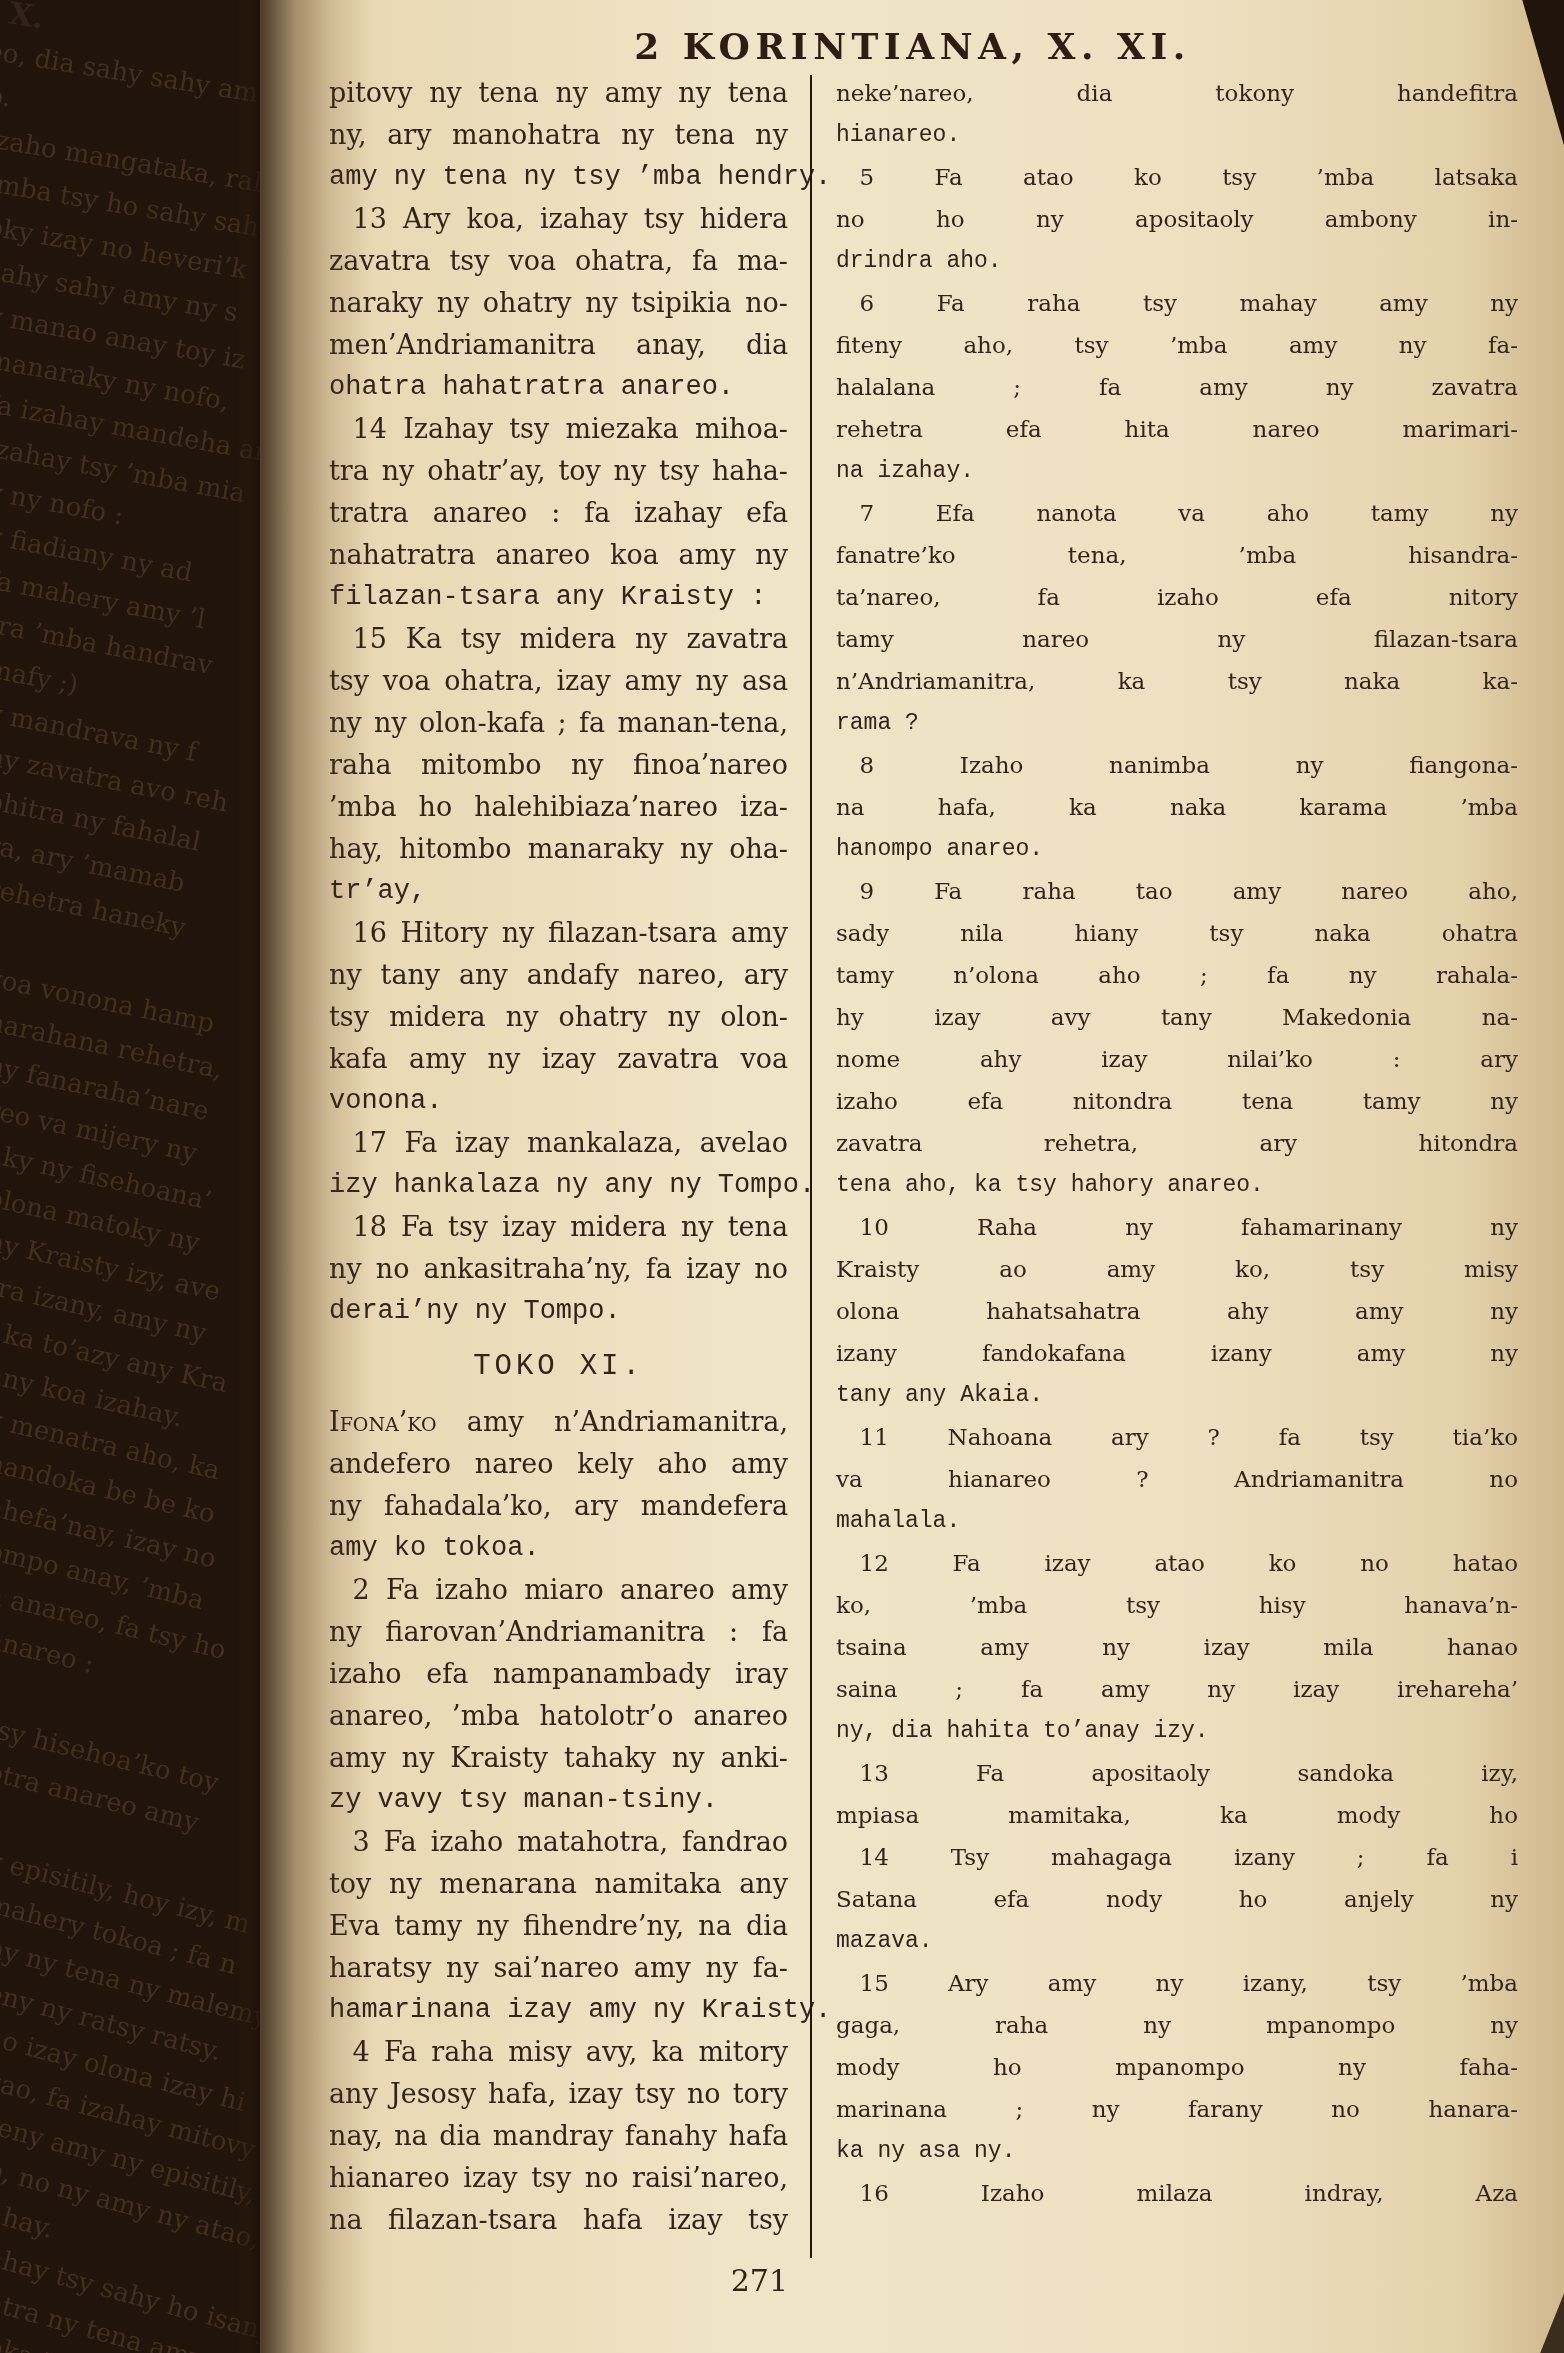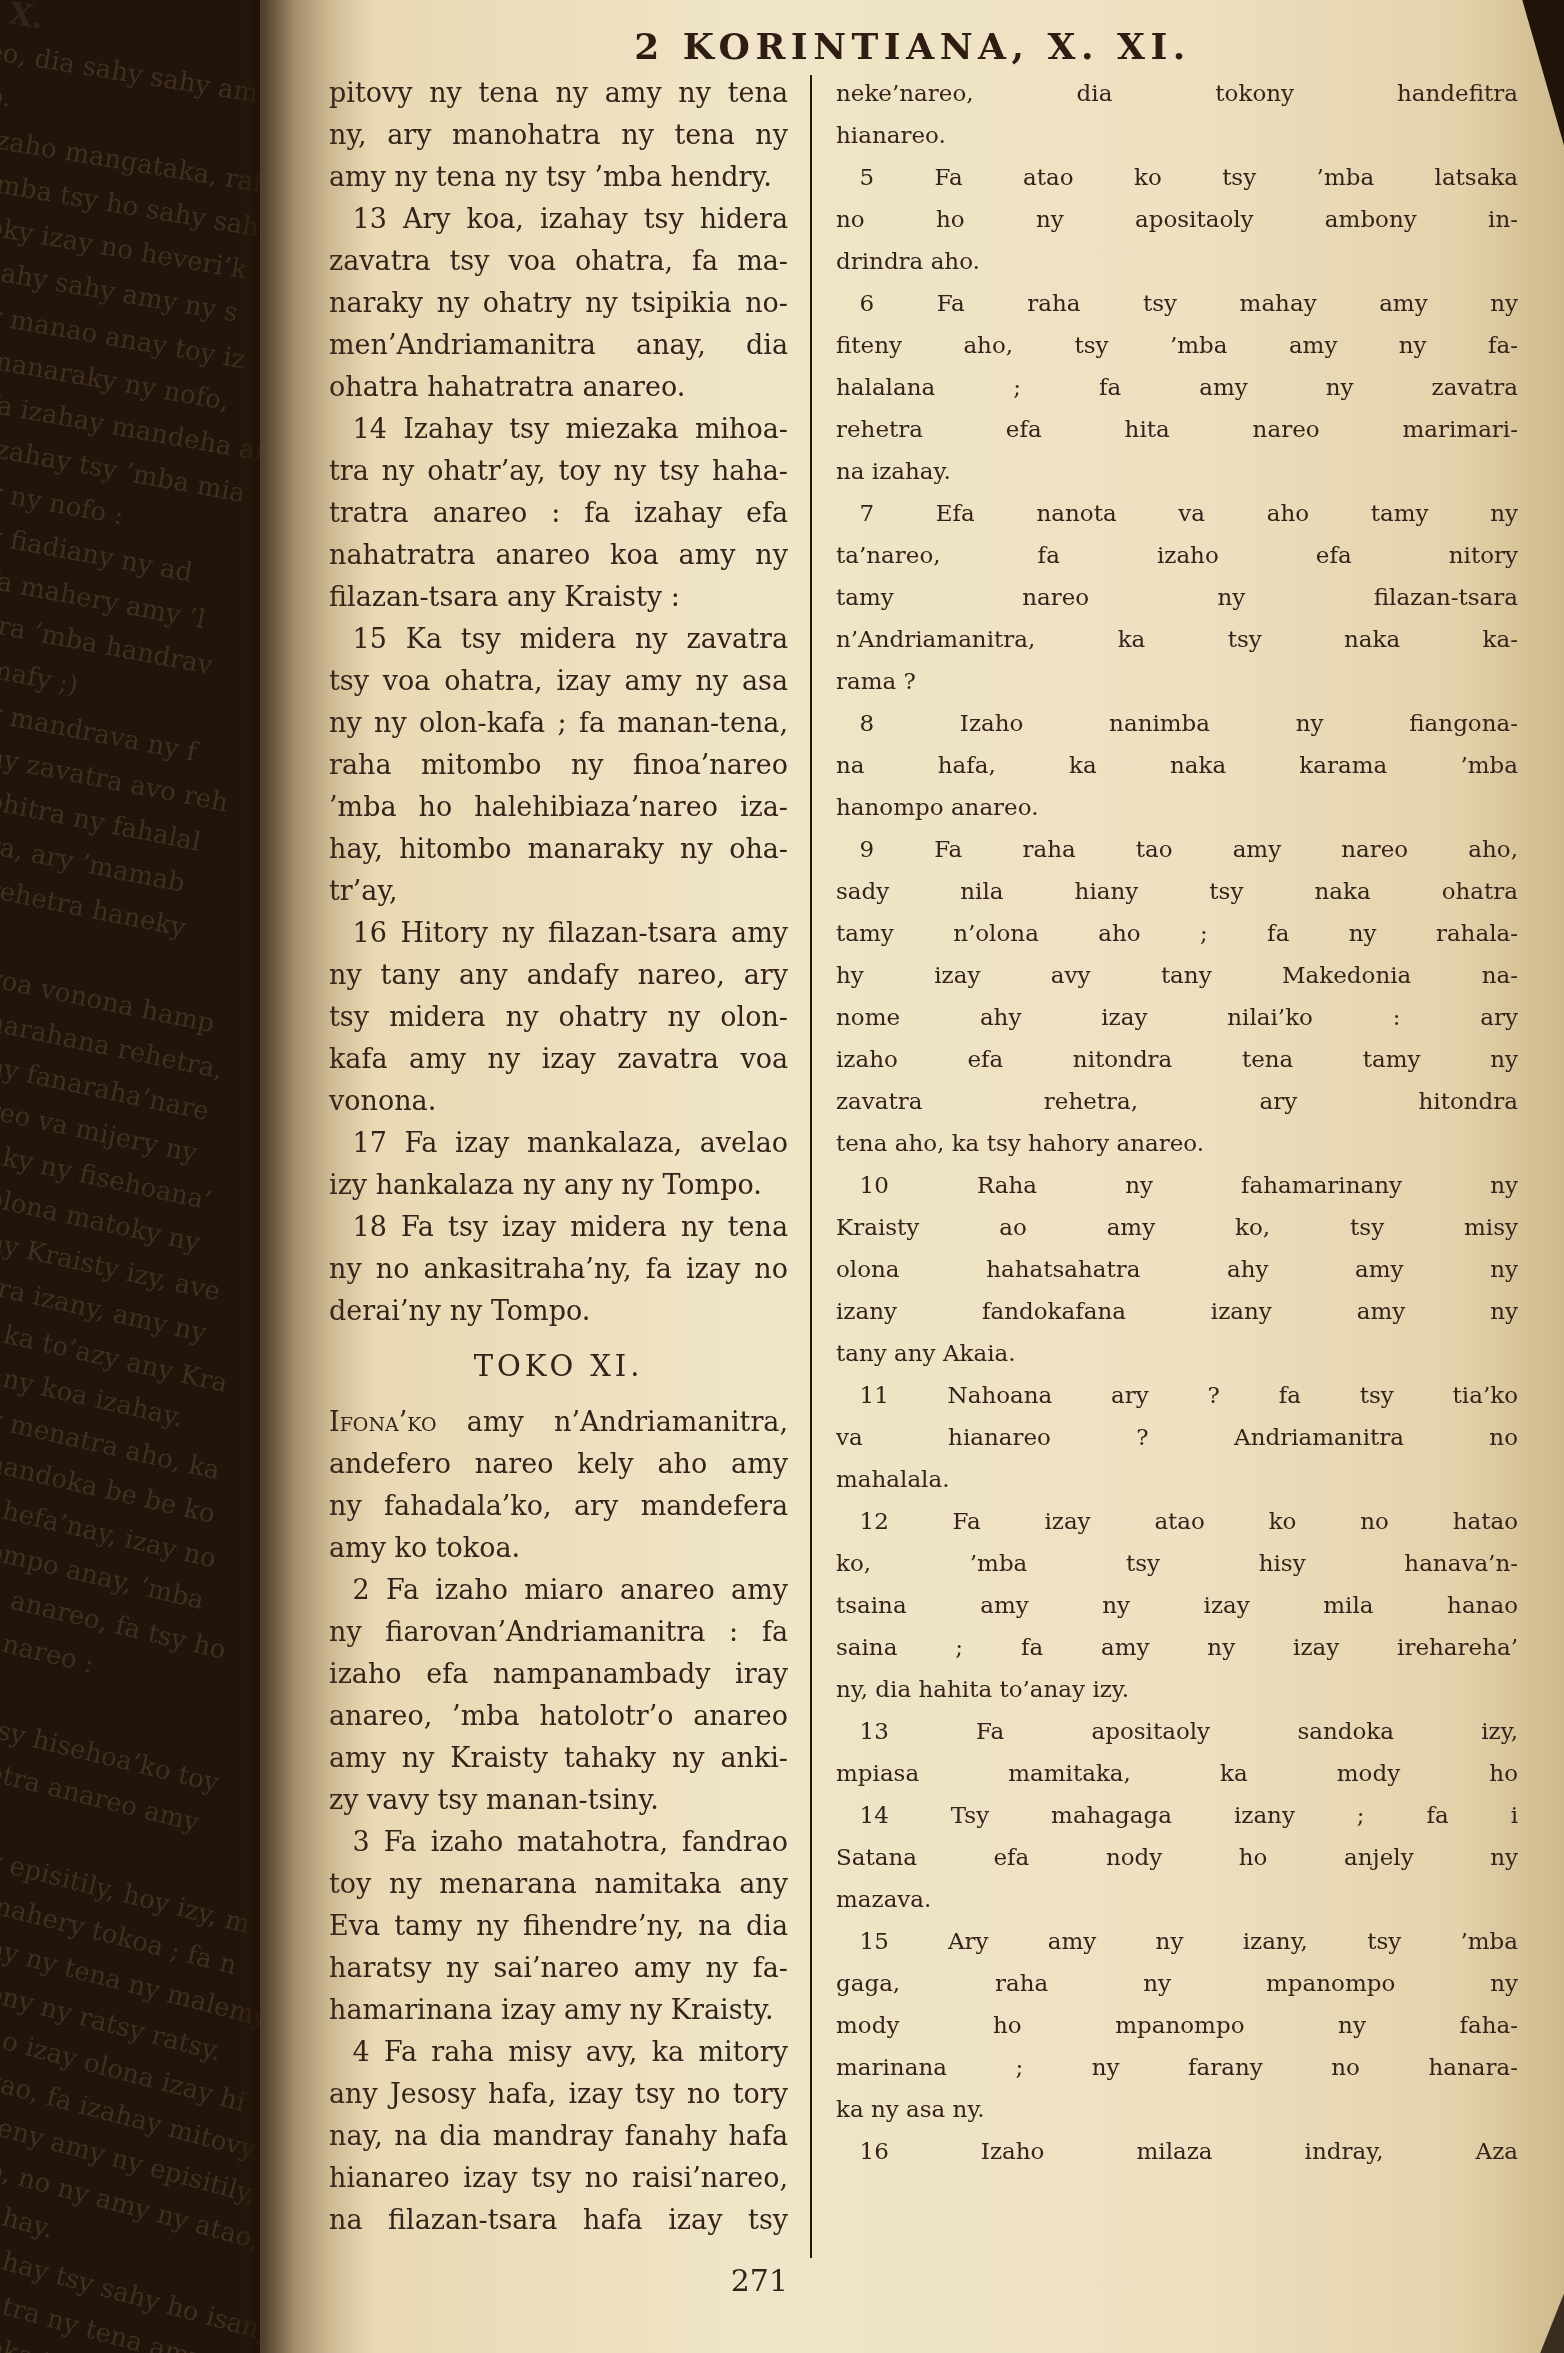--- a/index.html
+++ b/index.html
@@ -48,21 +48,21 @@
   }
 
   .col{position:absolute;top:72px;color:#33231a;text-align:justify;z-index:3;}
   .col-left {left:69px;width:459px;font-size:27px;--lh:42px;}
   .col-right{left:576px;width:682px;font-size:23px;--lh:42px;}
   .line{
     height:var(--lh);line-height:var(--lh);
     text-align:justify;text-align-last:justify;
     white-space:nowrap;overflow:visible;
   }
-  .line.end{text-align-last:left;}
+  .line.end{text-align-last:left;font-family:Liberation Mono, monospace;}
   .line.indent{text-indent:23.5px;}
   .line.h{
     height:69px;line-height:69px;text-align:center;text-align-last:center;
     font-size:29px;letter-spacing:3.9px;text-indent:0;
   }
   .sc{font-variant:small-caps;}
 
   .col-divider{
     position:absolute;left:550px;top:75px;height:2183px;width:2.3px;
     background:#241708;z-index:3;
@@ -193,20 +193,21 @@
         <div class="line end">hianareo.</div>
         <div class="line indent">5 Fa atao ko tsy ’mba latsaka</div>
         <div class="line">no ho ny apositaoly ambony in-</div>
         <div class="line end">drindra aho.</div>
         <div class="line indent">6 Fa raha tsy mahay amy ny</div>
         <div class="line">fiteny aho, tsy ’mba amy ny fa-</div>
         <div class="line">halalana ; fa amy ny zavatra</div>
         <div class="line">rehetra efa hita nareo marimari-</div>
         <div class="line end">na izahay.</div>
         <div class="line indent">7 Efa nanota va aho tamy ny</div>
+        <div class="line">fanatre’ko tena, ’mba hisandra-</div>
         <div class="line">ta’nareo, fa izaho efa nitory</div>
         <div class="line">tamy nareo ny filazan-tsara</div>
         <div class="line">n’Andriamanitra, ka tsy naka ka-</div>
         <div class="line end">rama ?</div>
         <div class="line indent">8 Izaho nanimba ny fiangona-</div>
         <div class="line">na hafa, ka naka karama ’mba</div>
         <div class="line end">hanompo anareo.</div>
         <div class="line indent">9 Fa raha tao amy nareo aho,</div>
         <div class="line">sady nila hiany tsy naka ohatra</div>
         <div class="line">tamy n’olona aho ; fa ny rahala-</div>

